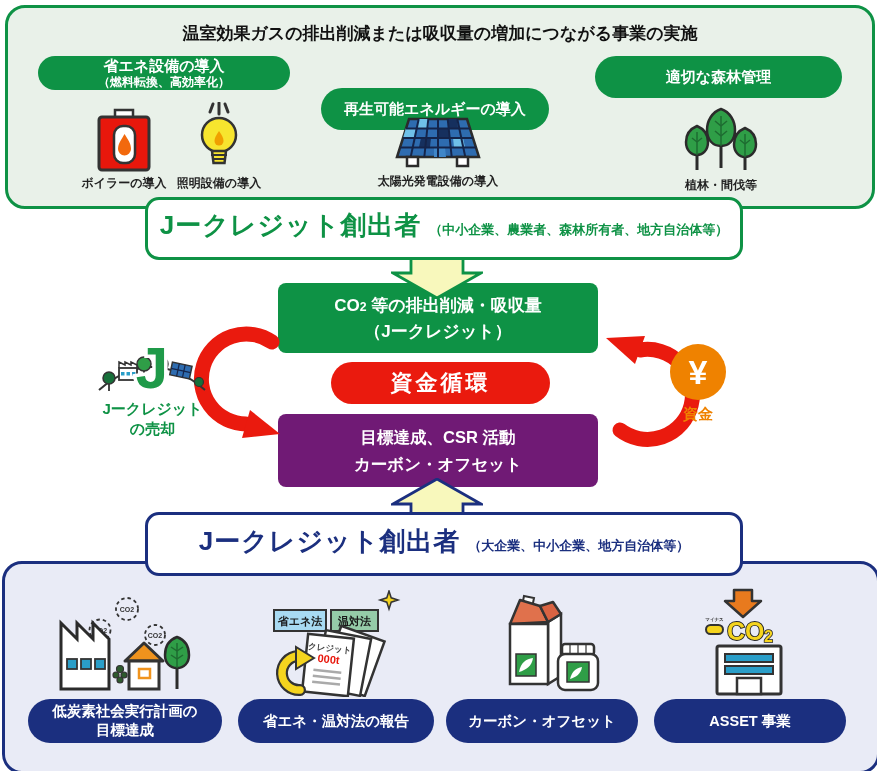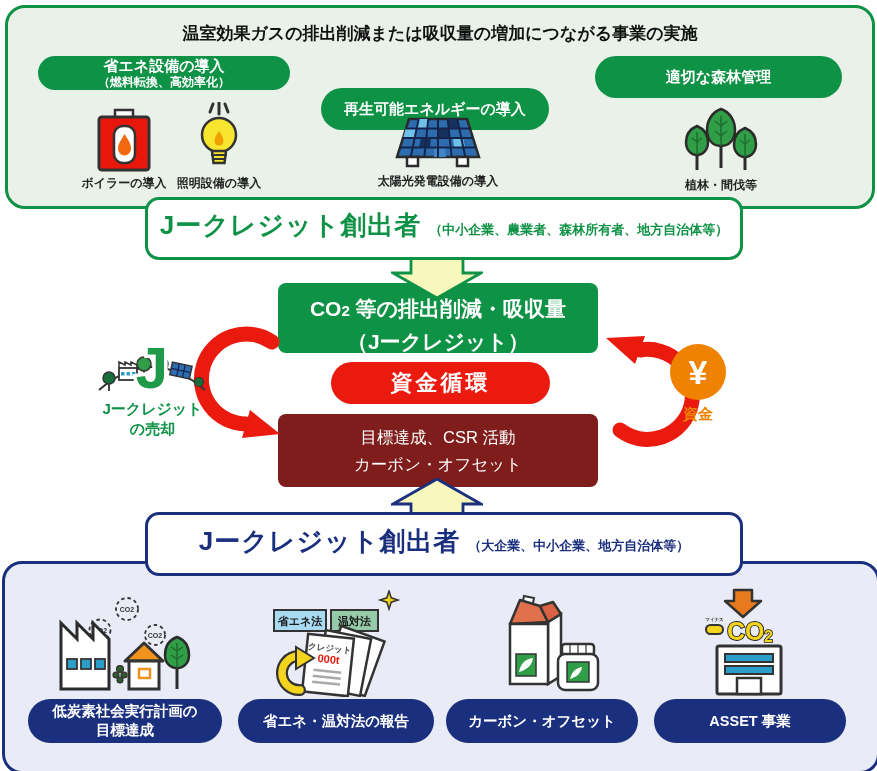--- a/index.html
+++ b/index.html
@@ -19,28 +19,28 @@
   
   .actor-box{background:#fff;border-radius:14px;text-align:center;white-space:nowrap;}
   .creator-box{left:145px;top:197px;width:592px;height:57px;border:3px solid #0e9245;line-height:51px;}
   .purchaser-box{left:145px;top:512px;width:592px;height:58px;border:3px solid #1b2f7f;line-height:52px;}
   .actor-title{font-size:26px;font-weight:bold;letter-spacing:1px;}
   .actor-sub{font-size:13px;font-weight:bold;margin-left:8px;}
   .creator-box .actor-title,.creator-box .actor-sub{color:#0e9245;}
   .purchaser-box .actor-title,.purchaser-box .actor-sub{color:#1b2f7f;}
   
   .credit-box{left:278px;top:283px;width:320px;height:70px;background:#0e9245;border-radius:8px;
-              color:#fff;font-weight:bold;font-size:21px;text-align:center;padding-top:10px;
+              color:#fff;font-weight:bold;font-size:17px;text-align:center;padding-top:10px;
               box-sizing:border-box;line-height:1.55;}
   .sub2{font-size:0.72em;}
   .fund-pill{left:331px;top:362px;width:219px;height:42px;background:#ea1a0e;border-radius:21px;
              color:#fff;font-weight:bold;font-size:22px;letter-spacing:3px;display:flex;
              align-items:center;justify-content:center;}
-  .goal-box{left:278px;top:414px;width:320px;height:73px;background:#7f1d1d;border-radius:8px;
-            color:#fff;font-weight:normal;font-size:16.5px;text-align:center;padding-top:10px;
+  .goal-box{left:278px;top:414px;width:320px;height:73px;background:#701a75;border-radius:8px;
+            color:#fff;font-weight:bold;font-size:16.5px;text-align:center;padding-top:10px;
             box-sizing:border-box;line-height:1.65;}
   .sell-label{left:85px;top:399px;width:135px;text-align:center;color:#0e9245;font-size:15px;
               font-weight:bold;line-height:1.3;}
   .yen-circle{left:670px;top:344px;width:56px;height:56px;border-radius:50%;background:#ef8200;
               color:#fff;font-size:34px;font-weight:bold;display:flex;align-items:center;justify-content:center;}
   .fund-label{left:670px;top:405px;width:56px;text-align:center;color:#ef8200;font-size:15px;font-weight:bold;}
   
   .bottom-panel{left:2px;top:561px;width:872px;height:207px;background:#e9ebf6;
                 border:3px solid #1b2f7f;border-radius:20px;}
   .navy-pill{background:#1b2f7f;border-radius:22px;color:#fff;font-weight:bold;display:flex;

